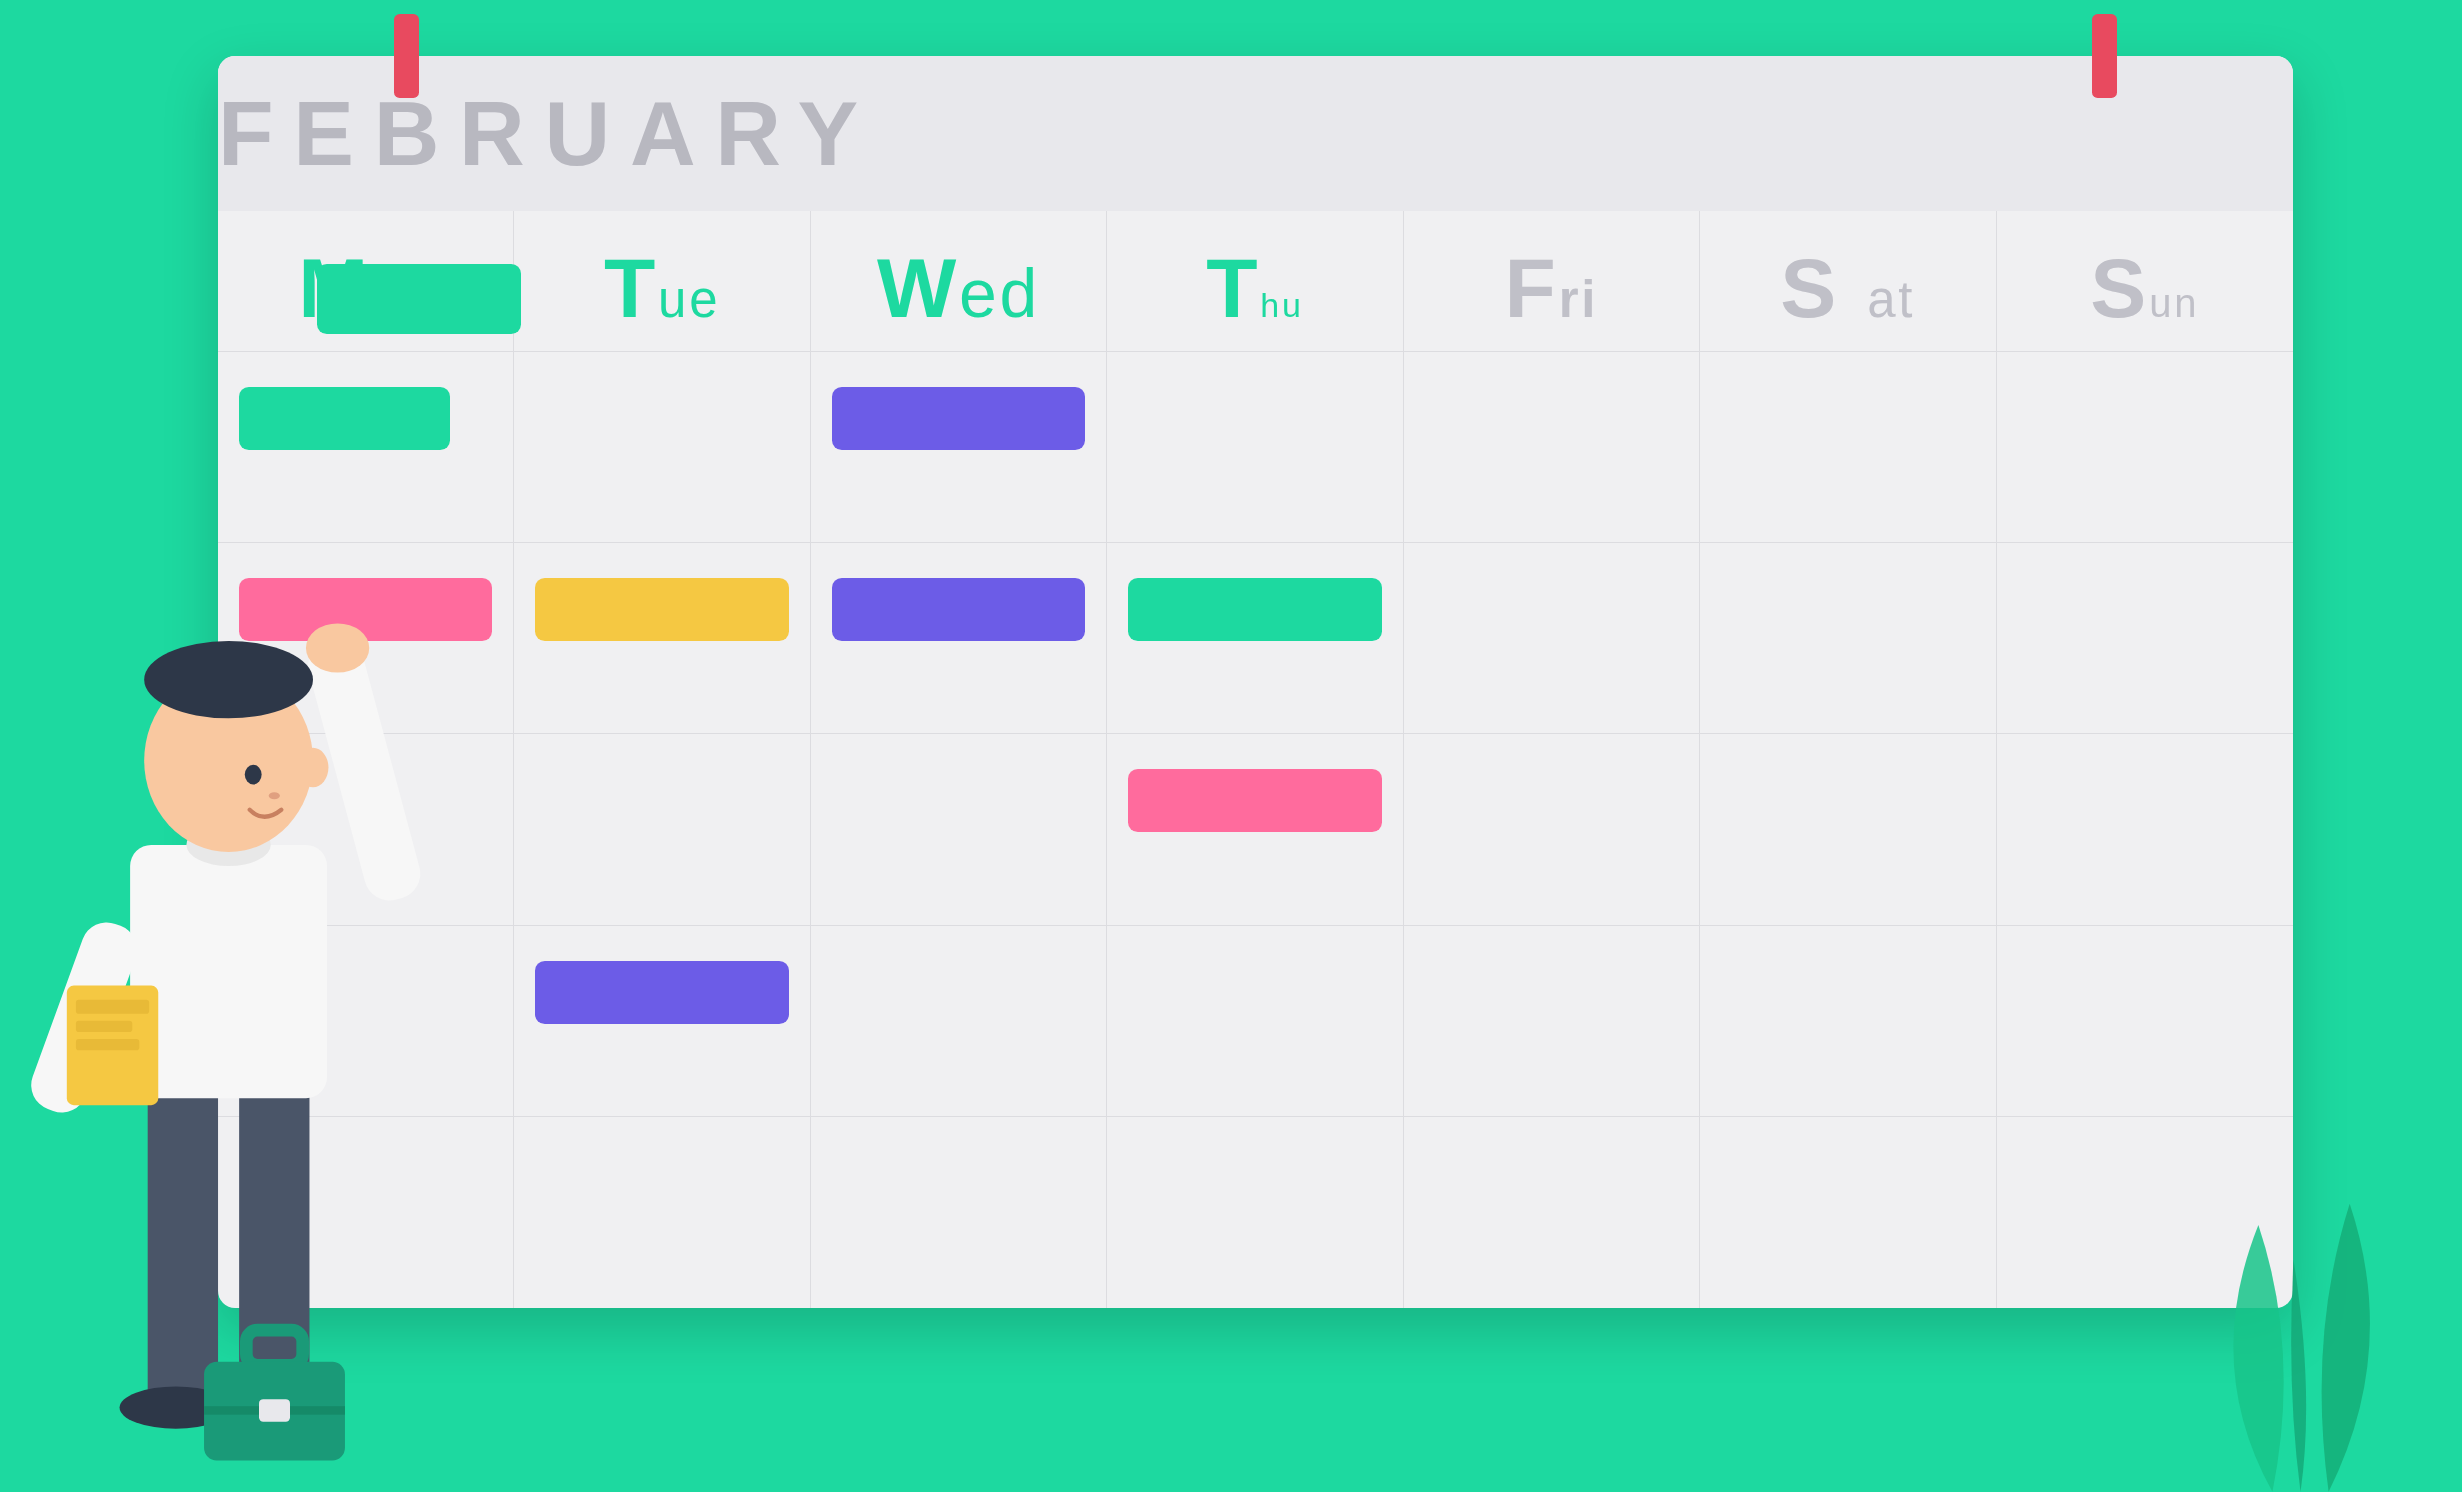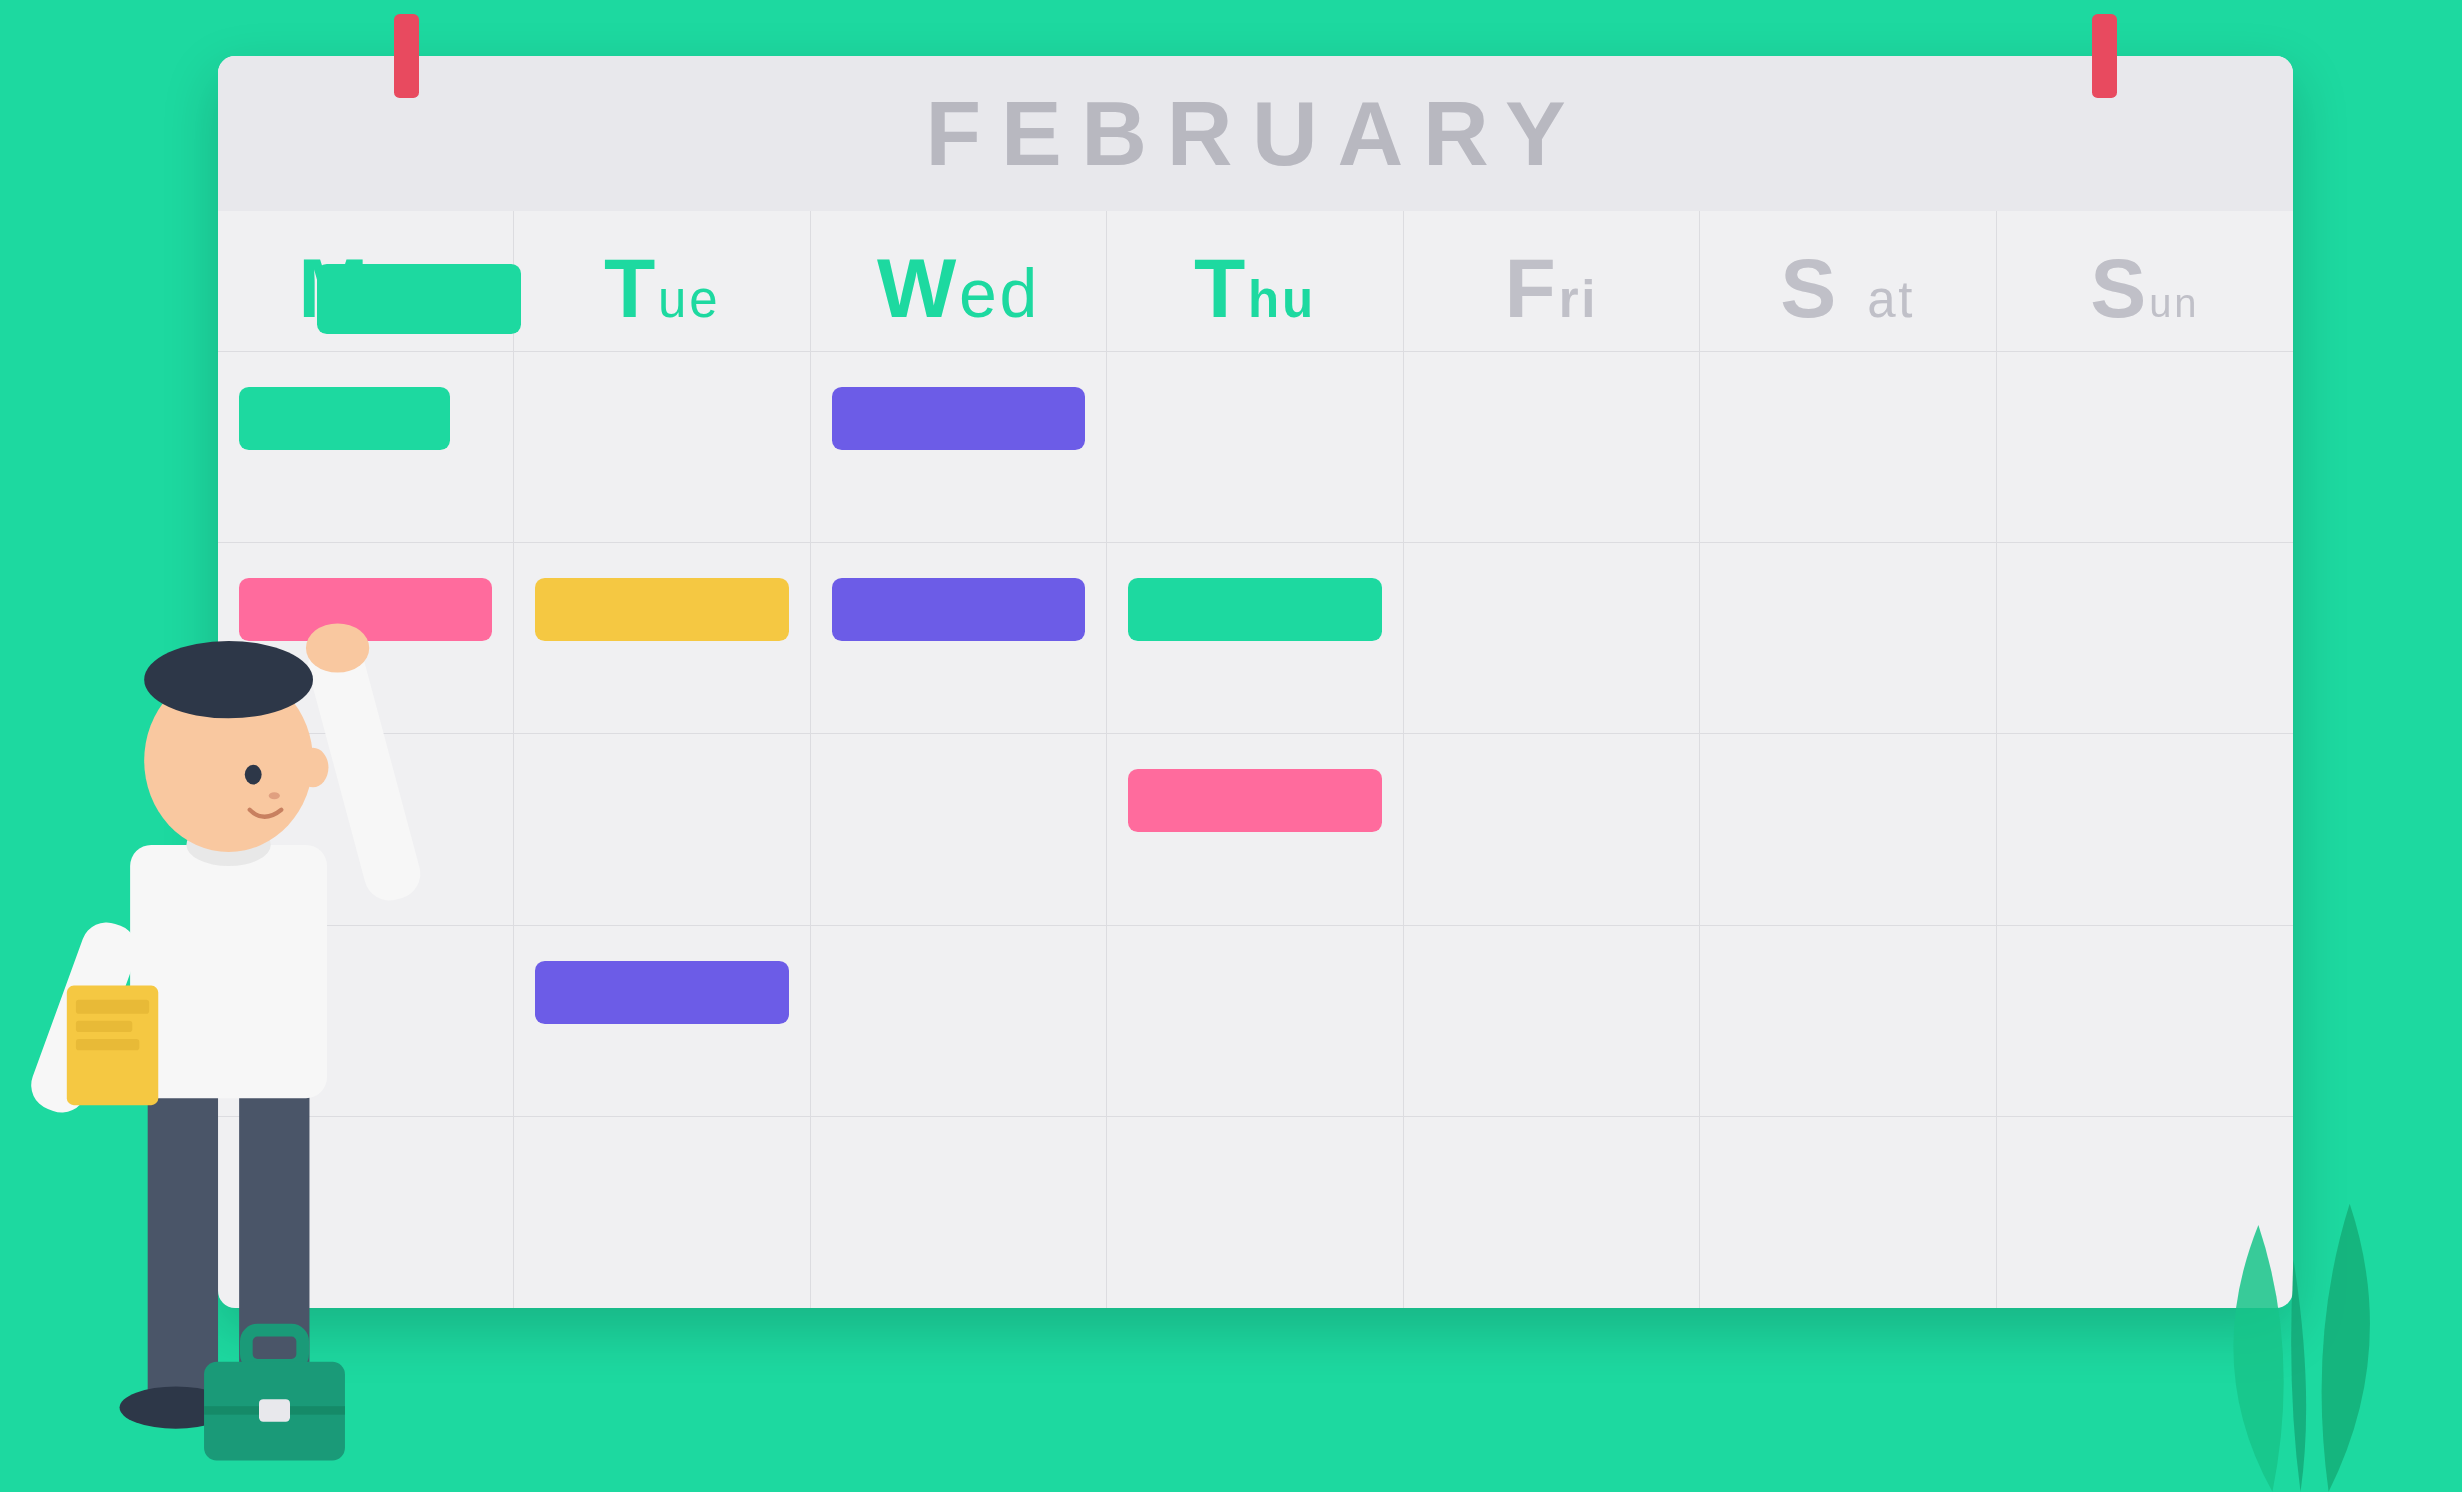--- a/index.html
+++ b/index.html
@@ -36,21 +36,20 @@
       border-radius: 5.6px;
     }
     .pin-left  { left: 176px; }
     .pin-right { right: 176px; }
 
     
     .cal-header {
       height: 155px;
       display: flex;
       align-items: center;
-      justify-content: center;
       background: #e8e8ec;
       border-radius: 17px 17px 0 0;
     }
     .cal-title {
       font-size: 91px;
       font-weight: 700;
       letter-spacing: 19.7px;
       color: #b8b8c0;
       text-transform: uppercase;
     }
@@ -139,21 +138,21 @@
       </div>
 
       <div class="day-header">
         <span class="day-label active-day">
           <span class="initial" style="font-size:84px;">W</span><span style="font-size:68px;font-weight:500;">ed</span>
         </span>
       </div>
 
       <div class="day-header">
         <span class="day-label active-day">
-          <span class="initial" style="font-size:84px;">T</span><span style="font-size:51px;font-weight:700;">hu</span>
+          <span class="initial" style="font-size:84px;">T</span><span style="font-size:34px;font-weight:400;">hu</span>
         </span>
       </div>
 
       <div class="day-header">
         <span class="day-label inactive-day">
           <span class="initial" style="font-size:84px;">F</span><span style="font-size:51px;font-weight:700;">ri</span>
         </span>
       </div>
 
       <div class="day-header">

